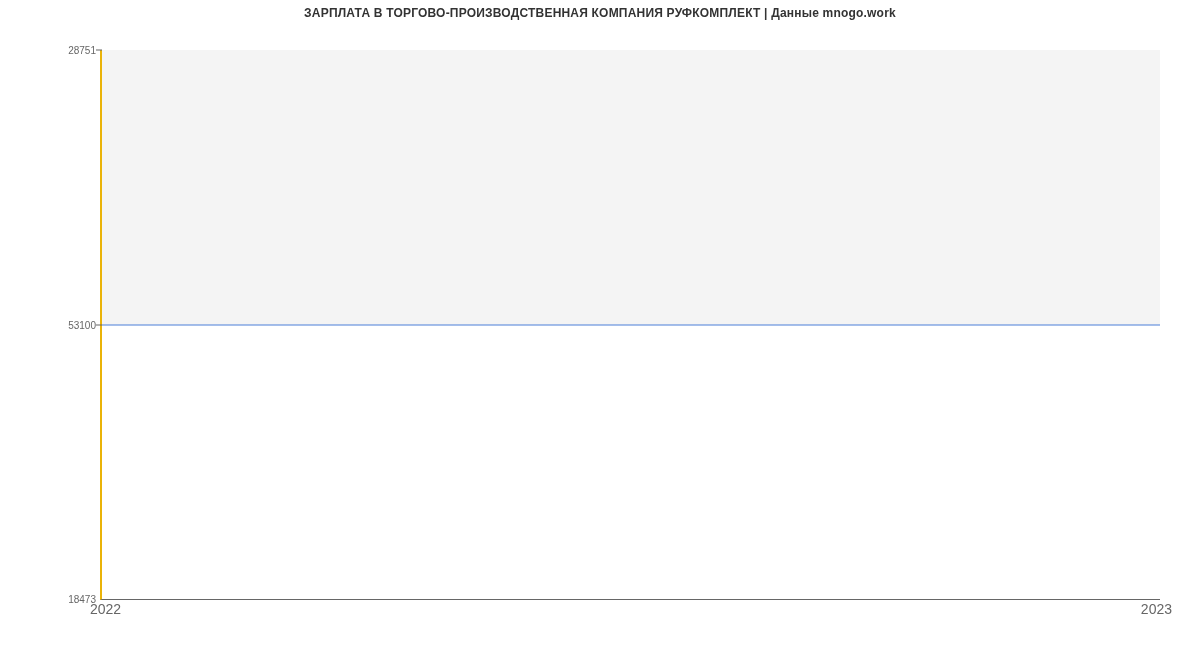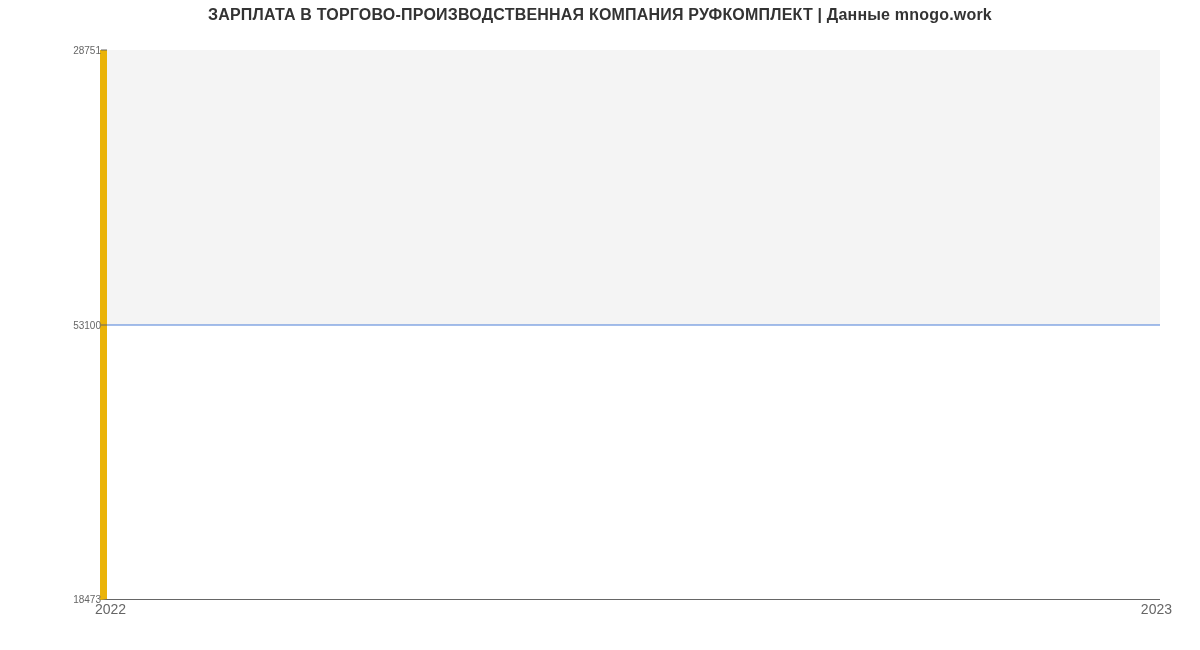--- a/index.html
+++ b/index.html
@@ -9,32 +9,32 @@
       background: #fff;
       font-family: Verdana, Geneva, sans-serif;
       position: relative;
     }
     .title {
       position: absolute;
       top: 6px;
       left: 0;
       right: 0;
       text-align: center;
-      font-size: 16px;
+      font-size: 12px;
       font-weight: bold;
       color: #333;
       letter-spacing: 0.2px;
     }
     .plot {
       position: absolute;
       left: 100px;
       top: 50px;
       width: 1060px;
       height: 550px;
-      border-left: 7px solid #eab308;
+      border-left: 2px solid #eab308;
       border-bottom: 1px solid #666;
     }
     .plot-bg-top {
       position: absolute;
       left: 0;
       top: 0;
       width: 100%;
       height: 50%;
       background: #f4f4f4;
     }

